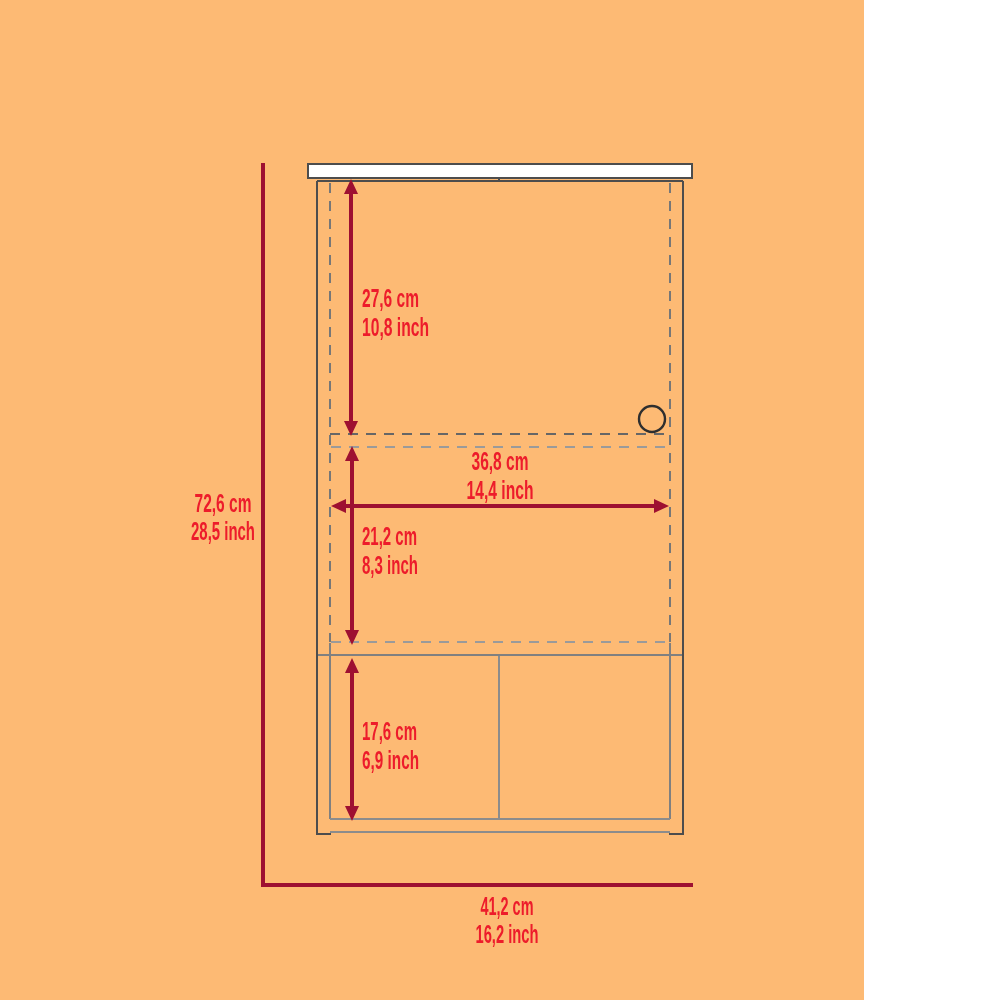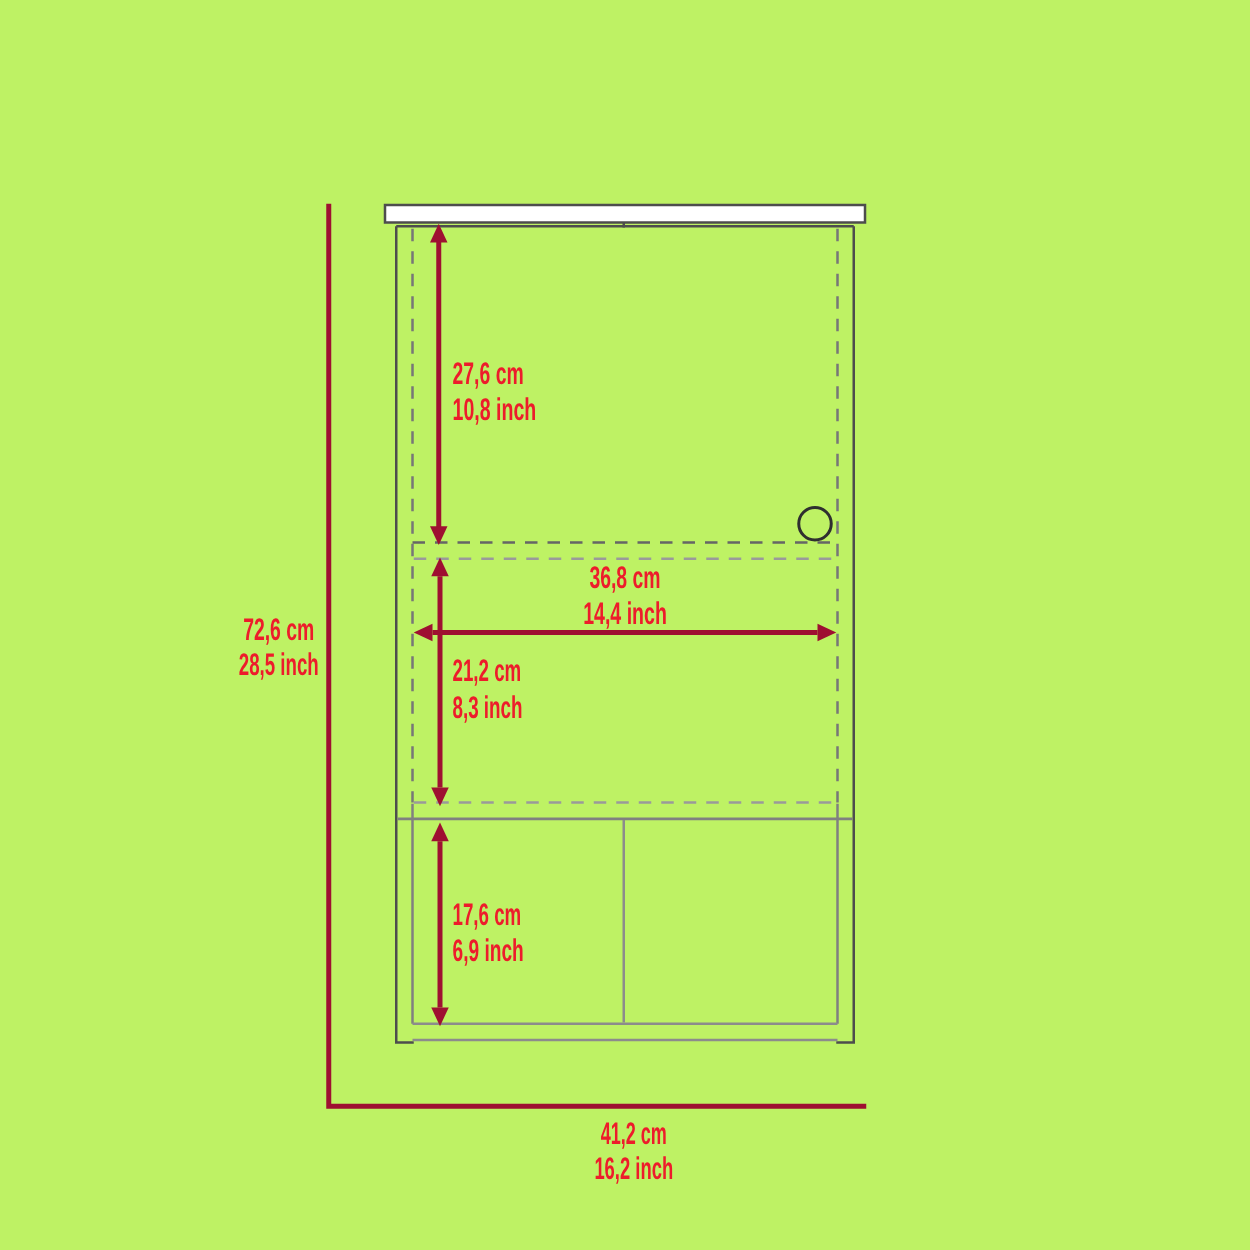--- a/index.html
+++ b/index.html
@@ -3,23 +3,23 @@
 <meta charset="utf-8">
 <style>
   html, body {
     margin: 0;
     padding: 0;
     background: #ffffff;
     font-family: "Liberation Sans", sans-serif;
   }
   .canvas {
     position: relative;
-    width: 1000px;
+    width: 864px;
     height: 1000px;
-    background: #bef264;
+    background: #fdba74;
     overflow: hidden;
   }
   svg { display: block; }
   .dim-label {
     font-family: "Liberation Sans", "DejaVu Sans", sans-serif;
     font-weight: 700;
     font-size: 25px;
     fill: #ed1c2b;
   }
   .dim-stroke { stroke: #9e1031; }

